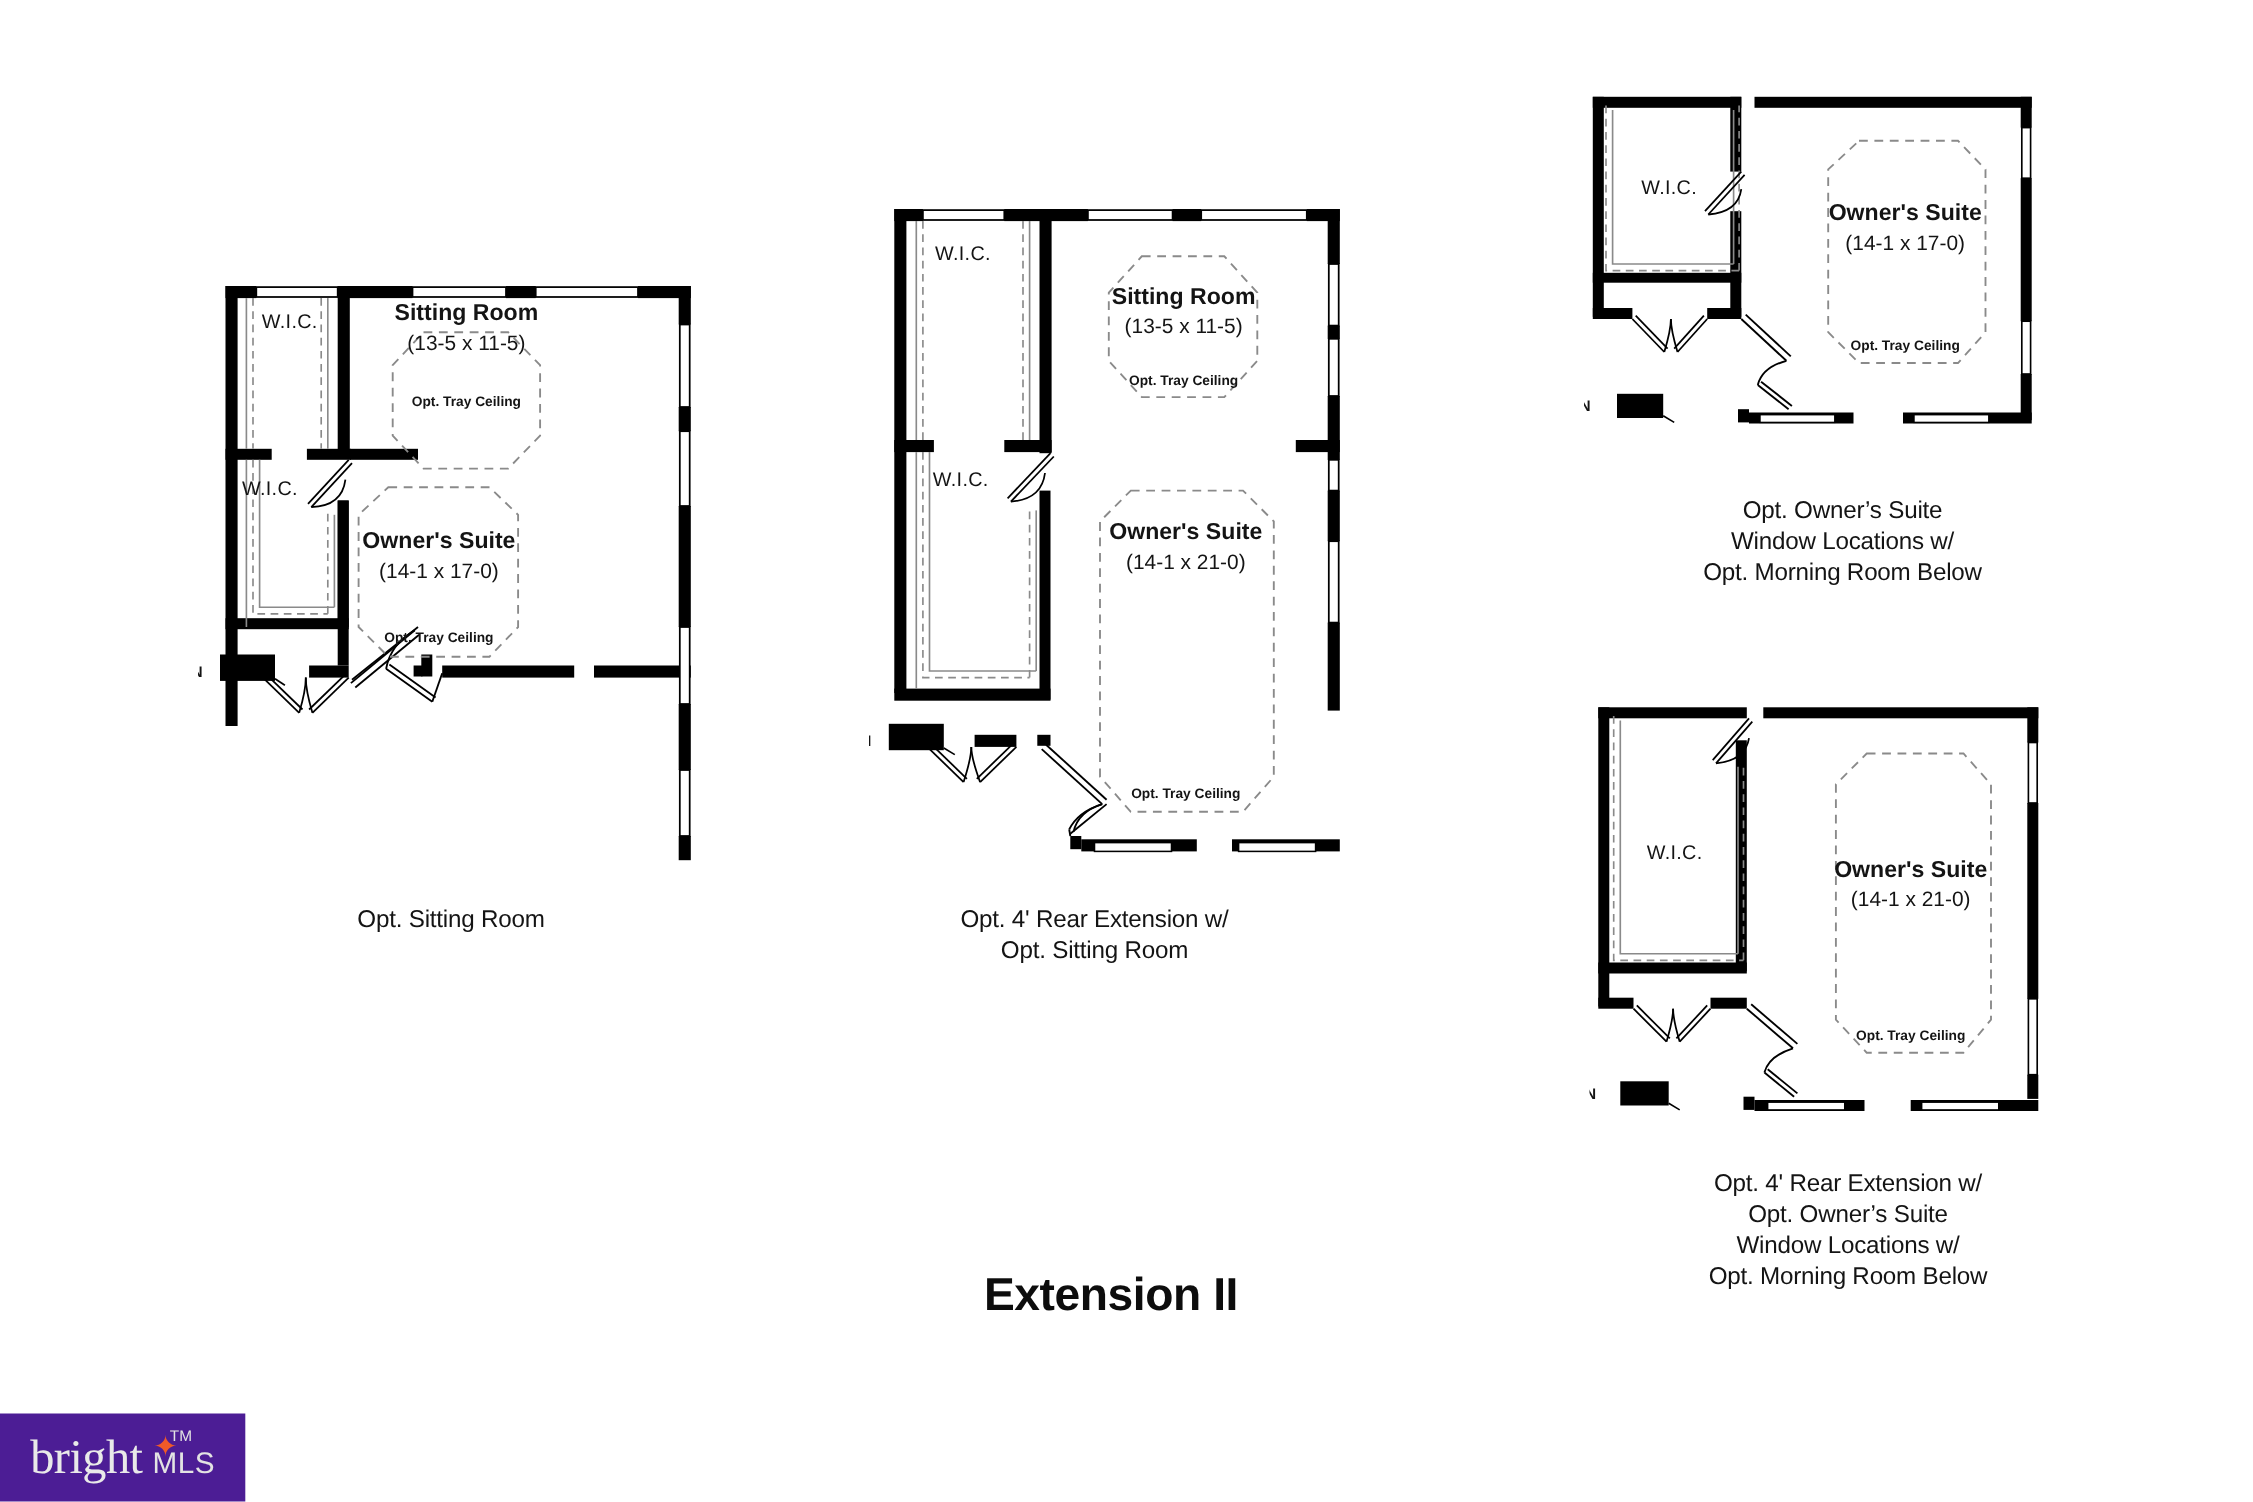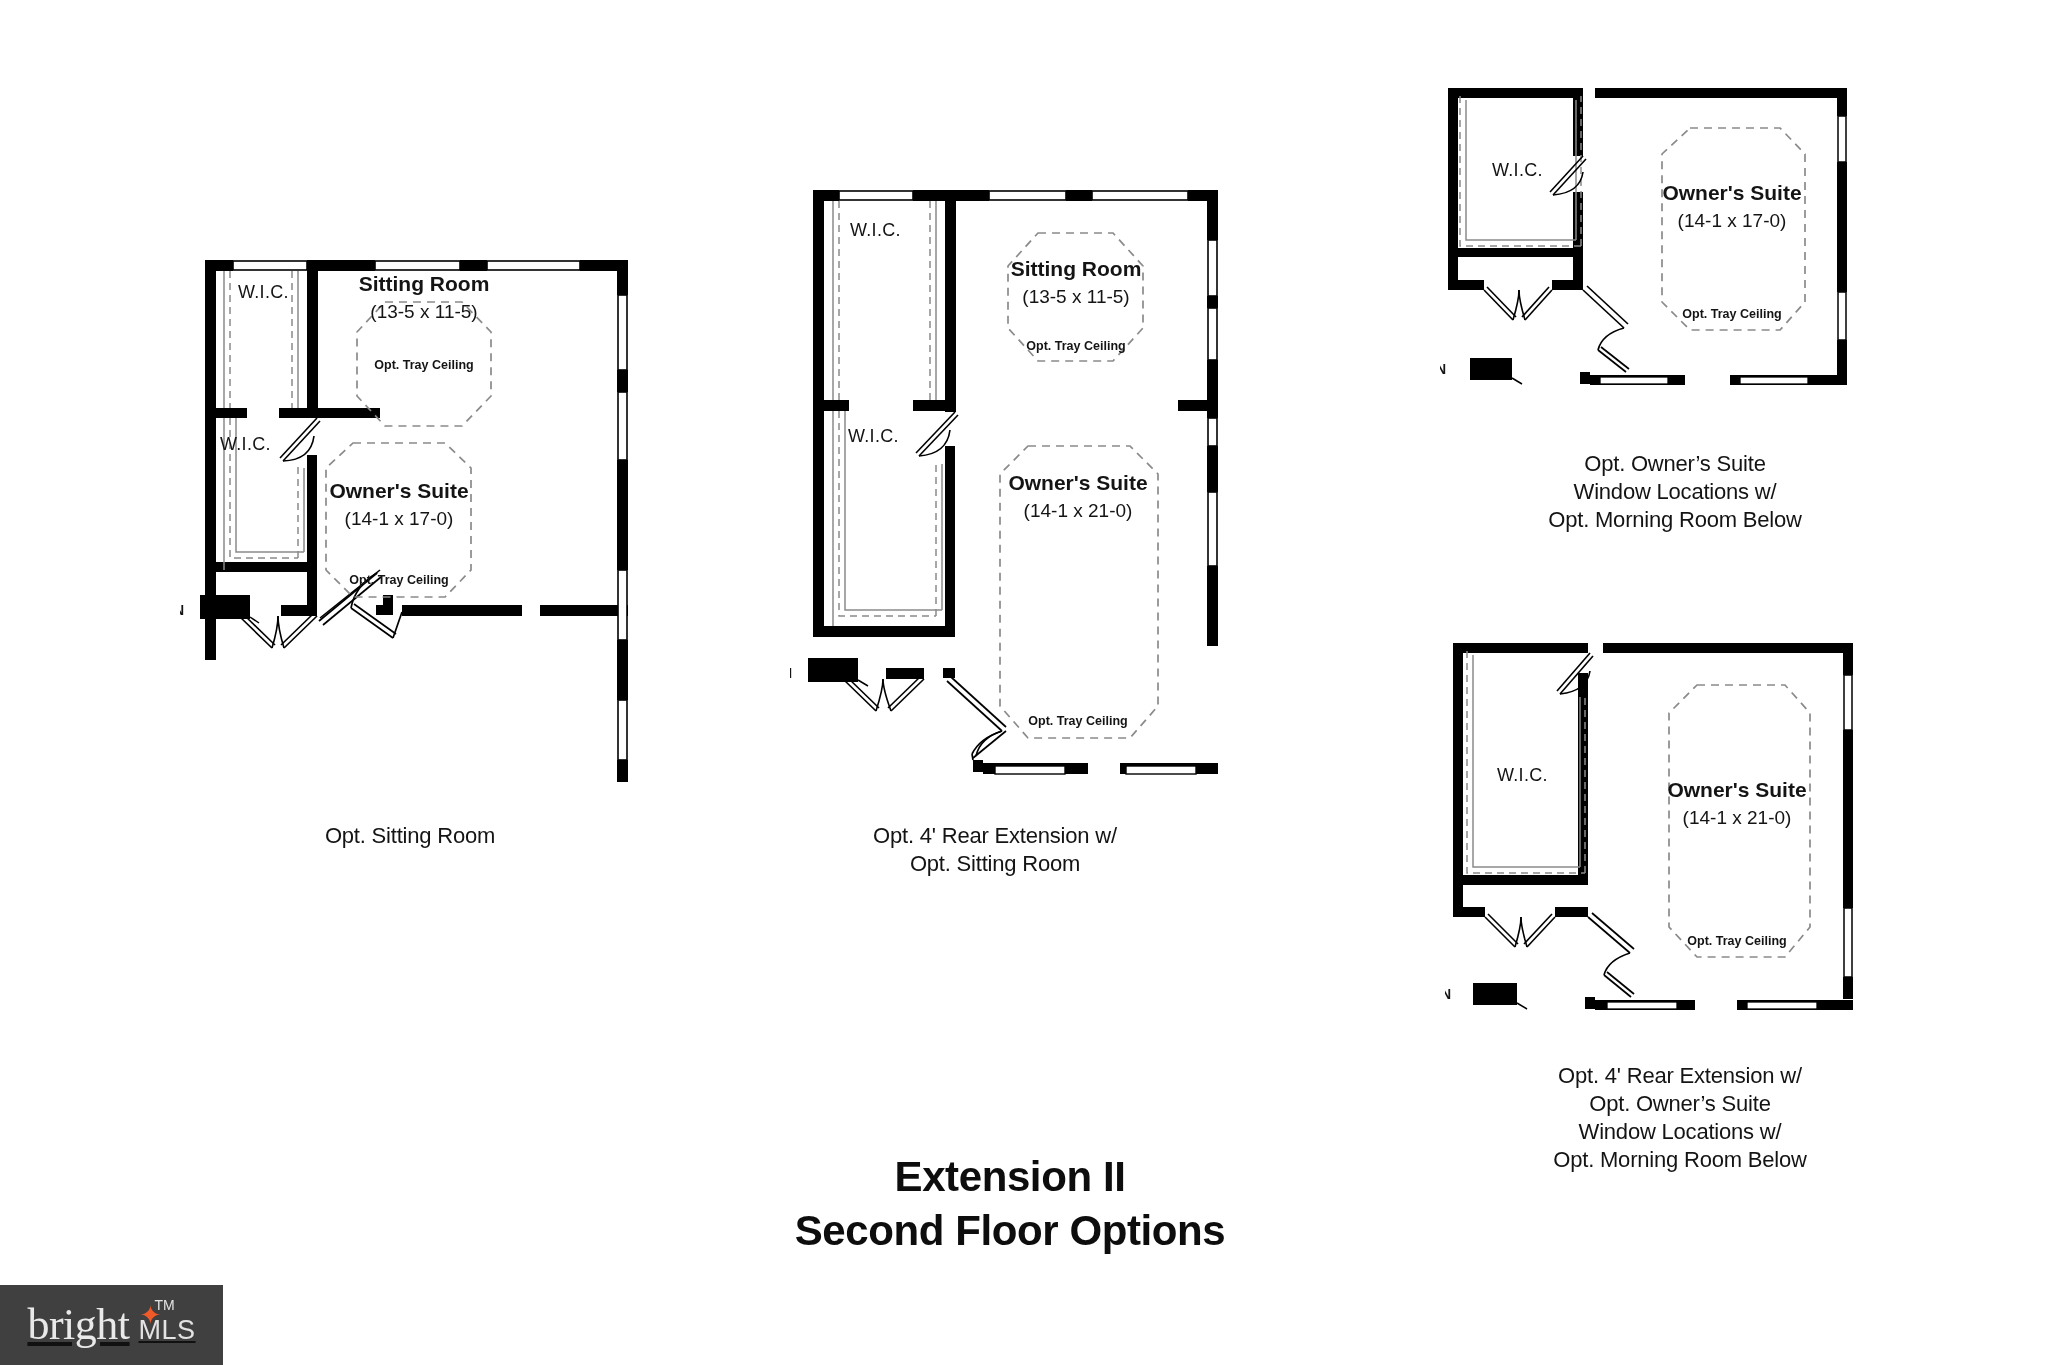--- a/index.html
+++ b/index.html
@@ -46,25 +46,24 @@
   }
   .main-title .line2 { display: block; }
 
   
   .watermark {
     position: absolute;
     left: 0;
     top: 1285px;
     width: 223px;
     height: 80px;
-    background: #404040;
+    background: #4c1d95;
     display: flex;
     align-items: center;
     justify-content: center;
-    text-decoration: underline;
   }
   .wm-inner {
     display: flex;
     align-items: baseline;
     position: relative;
   }
   .wm-bright {
     font-family: "Liberation Serif", serif;
     font-size: 44px;
     color: #e9e9e9;
@@ -533,21 +532,20 @@
 </svg>
 </div>
 
 <div class="caption caption-lg" style="left:1440px; top:1062px; width:480px;">Opt. 4' Rear Extension w/
 Opt. Owner’s Suite
 Window Locations w/
 Opt. Morning Room Below</div>
 
 <div class="main-title" style="left:630px; top:1150px; width:760px;">
   <span>Extension II</span>
-  <span class="line2">Second Floor Options</span>
 </div>
 
 <div class="watermark">
   <div class="wm-inner">
     <span class="wm-bright">bright</span>
     <span class="wm-star">✦</span>
     <span class="wm-tm">TM</span>
     <span class="wm-mls">MLS</span>
   </div>
 </div>

